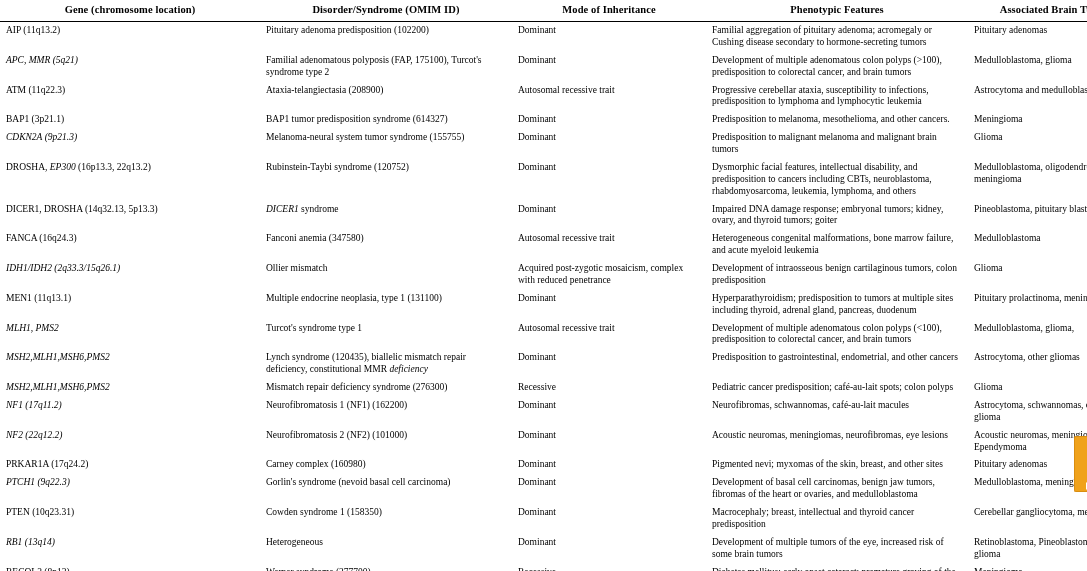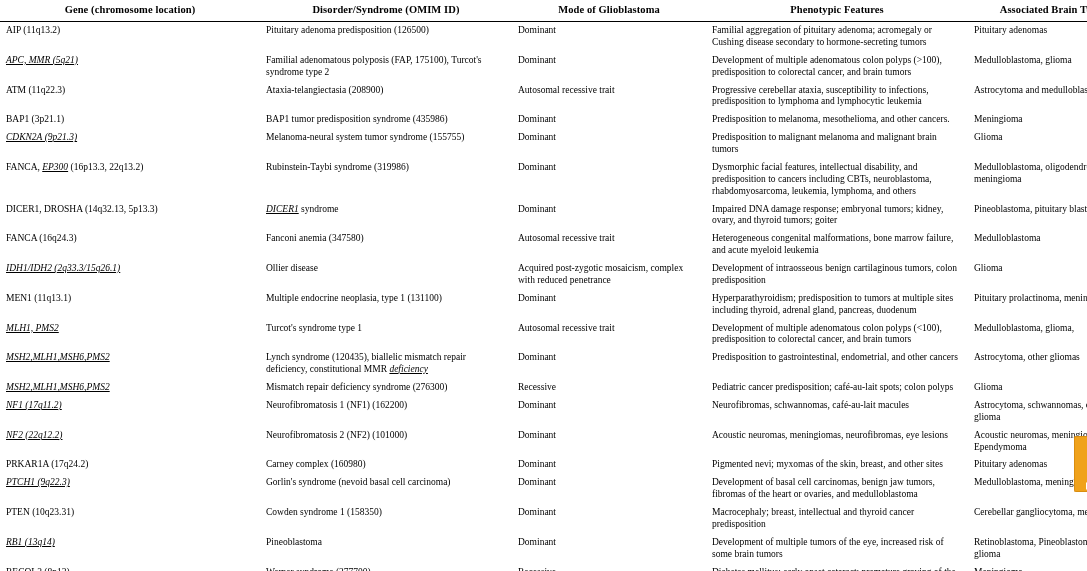--- a/index.html
+++ b/index.html
@@ -42,21 +42,21 @@
   }
   tbody tr.row {
     border: none;
   }
   .col-gene { width: 248px; padding-left: 6px !important; }
   .col-disorder { width: 240px; margin-top: 24px; }
   .col-inherit { width: 182px; }
   .col-pheno { width: 250px; }
   .col-tumors { width: 167px; }
 
-  .ital { font-style: italic; text-decoration: underline; }
+  .ital { font-style: italic; }
 
   
   .feedback-tab {
     position: absolute;
     right: 0;
     top: 436px;
     width: 13px;
     height: 56px;
     background: #f0a21b;
     border: 1px solid #d98d10;
@@ -91,85 +91,85 @@
 </style>
 </head>
 <body>
 
 <div class="table-wrap">
   <table class="genetable">
     <thead>
       <tr>
         <th class="col-gene">Gene (chromosome location)</th>
         <th class="col-disorder">Disorder/Syndrome (OMIM ID)</th>
-        <th class="col-inherit">Mode of Glioblastoma</th>
+        <th class="col-inherit">Mode of Inheritance</th>
         <th class="col-pheno">Phenotypic Features</th>
         <th class="col-tumors">Associated Brain Tumors</th>
       </tr>
     </thead>
     <tbody id="table-body">
         <tr class="row">
           <td class="col-gene"><span>AIP (11q13.2)</span></td>
-          <td class="col-disorder"><span>Pituitary adenoma predisposition (126500)</span></td>
+          <td class="col-disorder"><span>Pituitary adenoma predisposition (102200)</span></td>
           <td class="col-inherit"><span>Dominant</span></td>
           <td class="col-pheno"><span>Familial aggregation of pituitary adenoma; acromegaly or Cushing disease secondary to hormone-secreting tumors</span></td>
           <td class="col-tumors"><span>Pituitary adenomas</span></td>
         </tr>
         <tr class="row">
           <td class="col-gene"><span class="ital">APC, MMR (5q21)</span></td>
           <td class="col-disorder"><span>Familial adenomatous polyposis (FAP, 175100), Turcot's syndrome type 2</span></td>
           <td class="col-inherit"><span>Dominant</span></td>
           <td class="col-pheno"><span>Development of multiple adenomatous colon polyps (&gt;100), predisposition to colorectal cancer, and brain tumors</span></td>
           <td class="col-tumors"><span>Medulloblastoma, glioma</span></td>
         </tr>
         <tr class="row">
           <td class="col-gene"><span>ATM (11q22.3)</span></td>
           <td class="col-disorder"><span>Ataxia-telangiectasia (208900)</span></td>
           <td class="col-inherit"><span>Autosomal recessive trait</span></td>
           <td class="col-pheno"><span>Progressive cerebellar ataxia, susceptibility to infections, predisposition to lymphoma and lymphocytic leukemia</span></td>
           <td class="col-tumors"><span>Astrocytoma and medulloblastoma</span></td>
         </tr>
         <tr class="row">
           <td class="col-gene"><span>BAP1 (3p21.1)</span></td>
-          <td class="col-disorder"><span>BAP1 tumor predisposition syndrome (435986)</span></td>
+          <td class="col-disorder"><span>BAP1 tumor predisposition syndrome (614327)</span></td>
           <td class="col-inherit"><span>Dominant</span></td>
           <td class="col-pheno"><span>Predisposition to melanoma, mesothelioma, and other cancers.</span></td>
           <td class="col-tumors"><span>Meningioma</span></td>
         </tr>
         <tr class="row">
           <td class="col-gene"><span class="ital">CDKN2A (9p21.3)</span></td>
           <td class="col-disorder"><span>Melanoma-neural system tumor syndrome (155755)</span></td>
           <td class="col-inherit"><span>Dominant</span></td>
           <td class="col-pheno"><span>Predisposition to malignant melanoma and malignant brain tumors</span></td>
           <td class="col-tumors"><span>Glioma</span></td>
         </tr>
         <tr class="row">
-          <td class="col-gene"><span>FANCA, </span><span class="ital">EP300</span><span> (16p13.3, 22q13.2)</span></td>
-          <td class="col-disorder"><span>Rubinstein-Taybi syndrome (319986)</span></td>
+          <td class="col-gene"><span>DROSHA, </span><span class="ital">EP300</span><span> (16p13.3, 22q13.2)</span></td>
+          <td class="col-disorder"><span>Rubinstein-Taybi syndrome (120752)</span></td>
           <td class="col-inherit"><span>Dominant</span></td>
           <td class="col-pheno"><span>Dysmorphic facial features, intellectual disability, and predisposition to cancers including CBTs, neuroblastoma, rhabdomyosarcoma, leukemia, lymphoma, and others</span></td>
           <td class="col-tumors"><span>Medulloblastoma, oligodendroglioma, and meningioma</span></td>
         </tr>
         <tr class="row">
           <td class="col-gene"><span>DICER1, DROSHA (14q32.13, 5p13.3)</span></td>
           <td class="col-disorder"><span class="ital">DICER1</span><span> syndrome</span></td>
           <td class="col-inherit"><span>Dominant</span></td>
           <td class="col-pheno"><span>Impaired DNA damage response; embryonal tumors; kidney, ovary, and thyroid tumors; goiter</span></td>
           <td class="col-tumors"><span>Pineoblastoma, pituitary blastoma</span></td>
         </tr>
         <tr class="row">
           <td class="col-gene"><span>FANCA (16q24.3)</span></td>
           <td class="col-disorder"><span>Fanconi anemia (347580)</span></td>
           <td class="col-inherit"><span>Autosomal recessive trait</span></td>
           <td class="col-pheno"><span>Heterogeneous congenital malformations, bone marrow failure, and acute myeloid leukemia</span></td>
           <td class="col-tumors"><span>Medulloblastoma</span></td>
         </tr>
         <tr class="row">
           <td class="col-gene"><span class="ital">IDH1/IDH2 (2q33.3/15q26.1)</span></td>
-          <td class="col-disorder"><span>Ollier disease</span></td>
+          <td class="col-disorder"><span>Ollier mismatch</span></td>
           <td class="col-inherit"><span>Acquired post-zygotic mosaicism, complex with reduced penetrance</span></td>
           <td class="col-pheno"><span>Development of intraosseous benign cartilaginous tumors, colon predisposition</span></td>
           <td class="col-tumors"><span>Glioma</span></td>
         </tr>
         <tr class="row">
           <td class="col-gene"><span>MEN1 (11q13.1)</span></td>
           <td class="col-disorder"><span>Multiple endocrine neoplasia, type 1 (131100)</span></td>
           <td class="col-inherit"><span>Dominant</span></td>
           <td class="col-pheno"><span>Hyperparathyroidism; predisposition to tumors at multiple sites including thyroid, adrenal gland, pancreas, duodenum</span></td>
           <td class="col-tumors"><span>Pituitary prolactinoma, meningioma</span></td>
@@ -225,21 +225,21 @@
         </tr>
         <tr class="row">
           <td class="col-gene"><span>PTEN (10q23.31)</span></td>
           <td class="col-disorder"><span>Cowden syndrome 1 (158350)</span></td>
           <td class="col-inherit"><span>Dominant</span></td>
           <td class="col-pheno"><span>Macrocephaly; breast, intellectual and thyroid cancer predisposition</span></td>
           <td class="col-tumors"><span>Cerebellar gangliocytoma, meningioma</span></td>
         </tr>
         <tr class="row">
           <td class="col-gene"><span class="ital">RB1 (13q14)</span></td>
-          <td class="col-disorder"><span>Pineoblastoma</span></td>
+          <td class="col-disorder"><span>Heterogeneous</span></td>
           <td class="col-inherit"><span>Dominant</span></td>
           <td class="col-pheno"><span>Development of multiple tumors of the eye, increased risk of some brain tumors</span></td>
           <td class="col-tumors"><span>Retinoblastoma, Pineoblastoma, Malignant glioma</span></td>
         </tr>
         <tr class="row">
           <td class="col-gene"><span>RECQL2 (8p12)</span></td>
           <td class="col-disorder"><span>Werner syndrome (277700)</span></td>
           <td class="col-inherit"><span>Recessive</span></td>
           <td class="col-pheno"><span>Diabetes mellitus; early onset cataract; premature graying of the hair and an aged appearance</span></td>
           <td class="col-tumors"><span>Meningioma</span></td>

